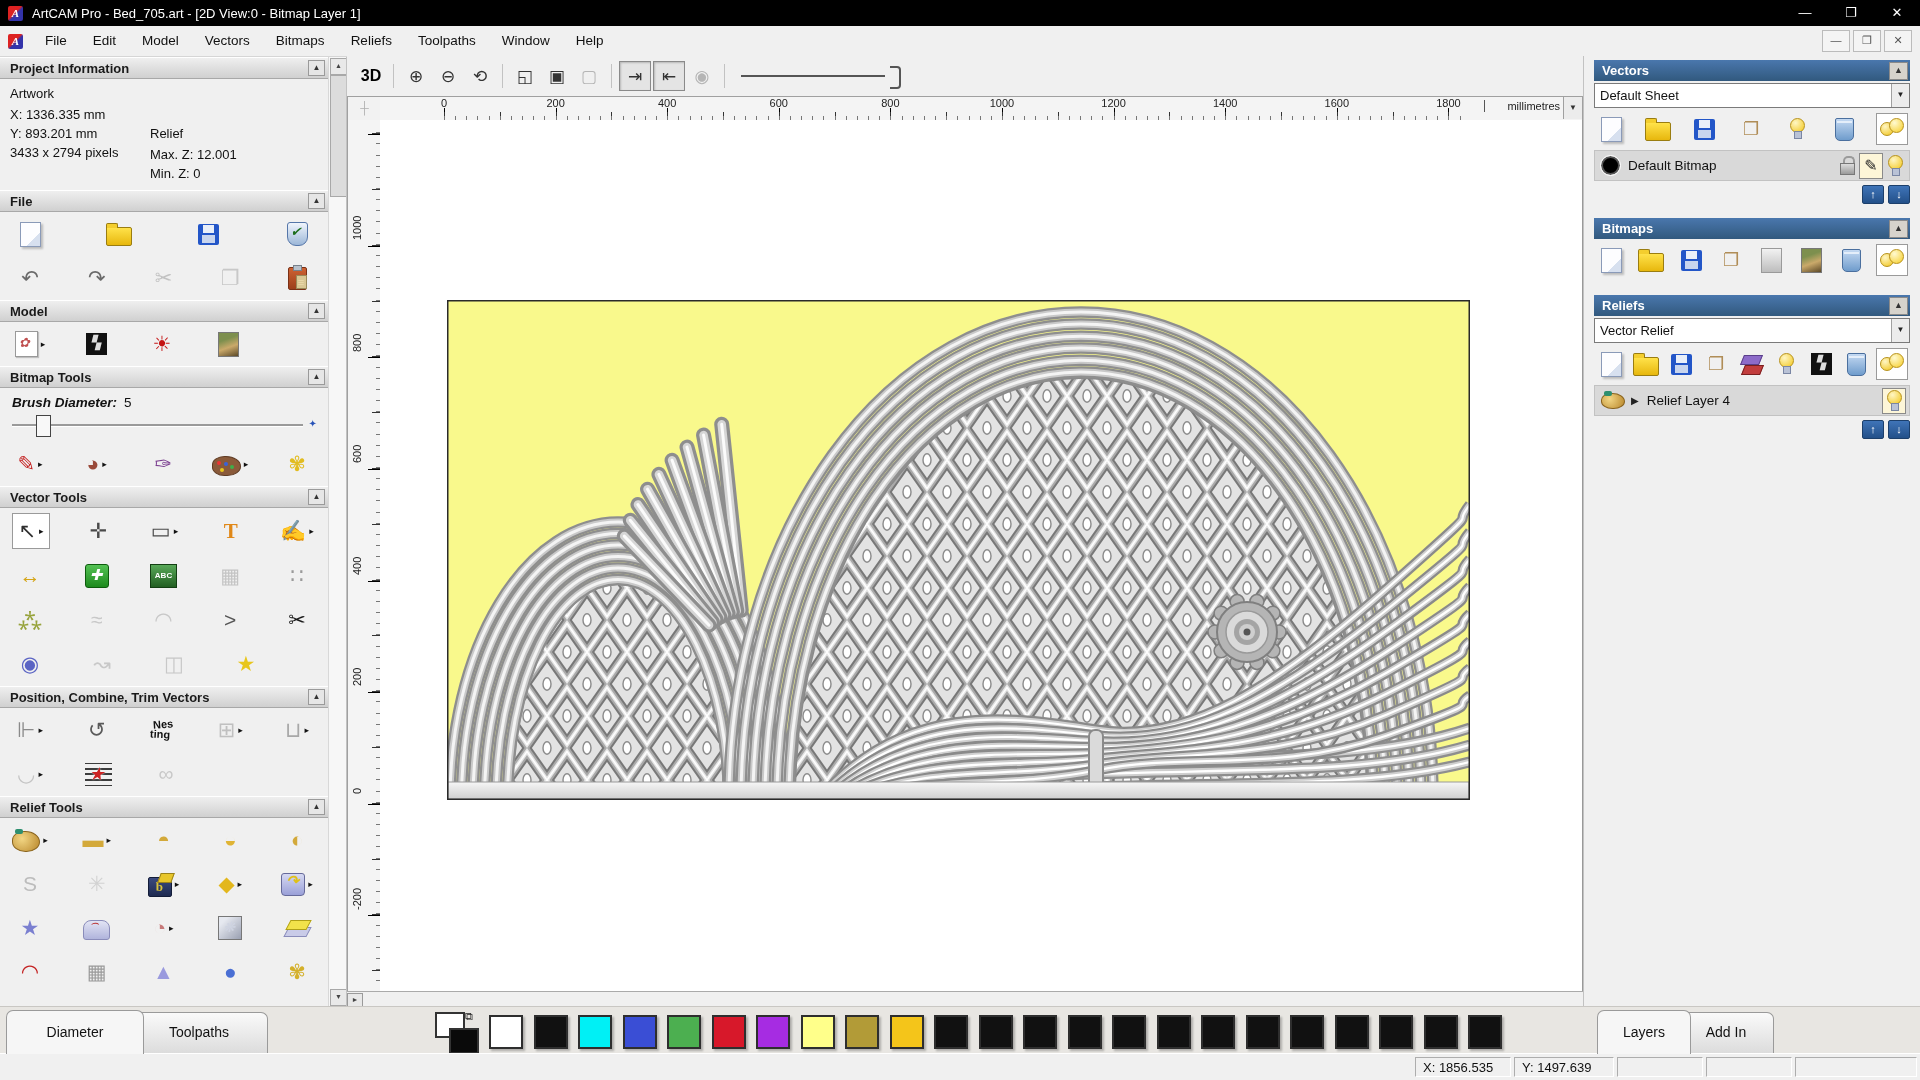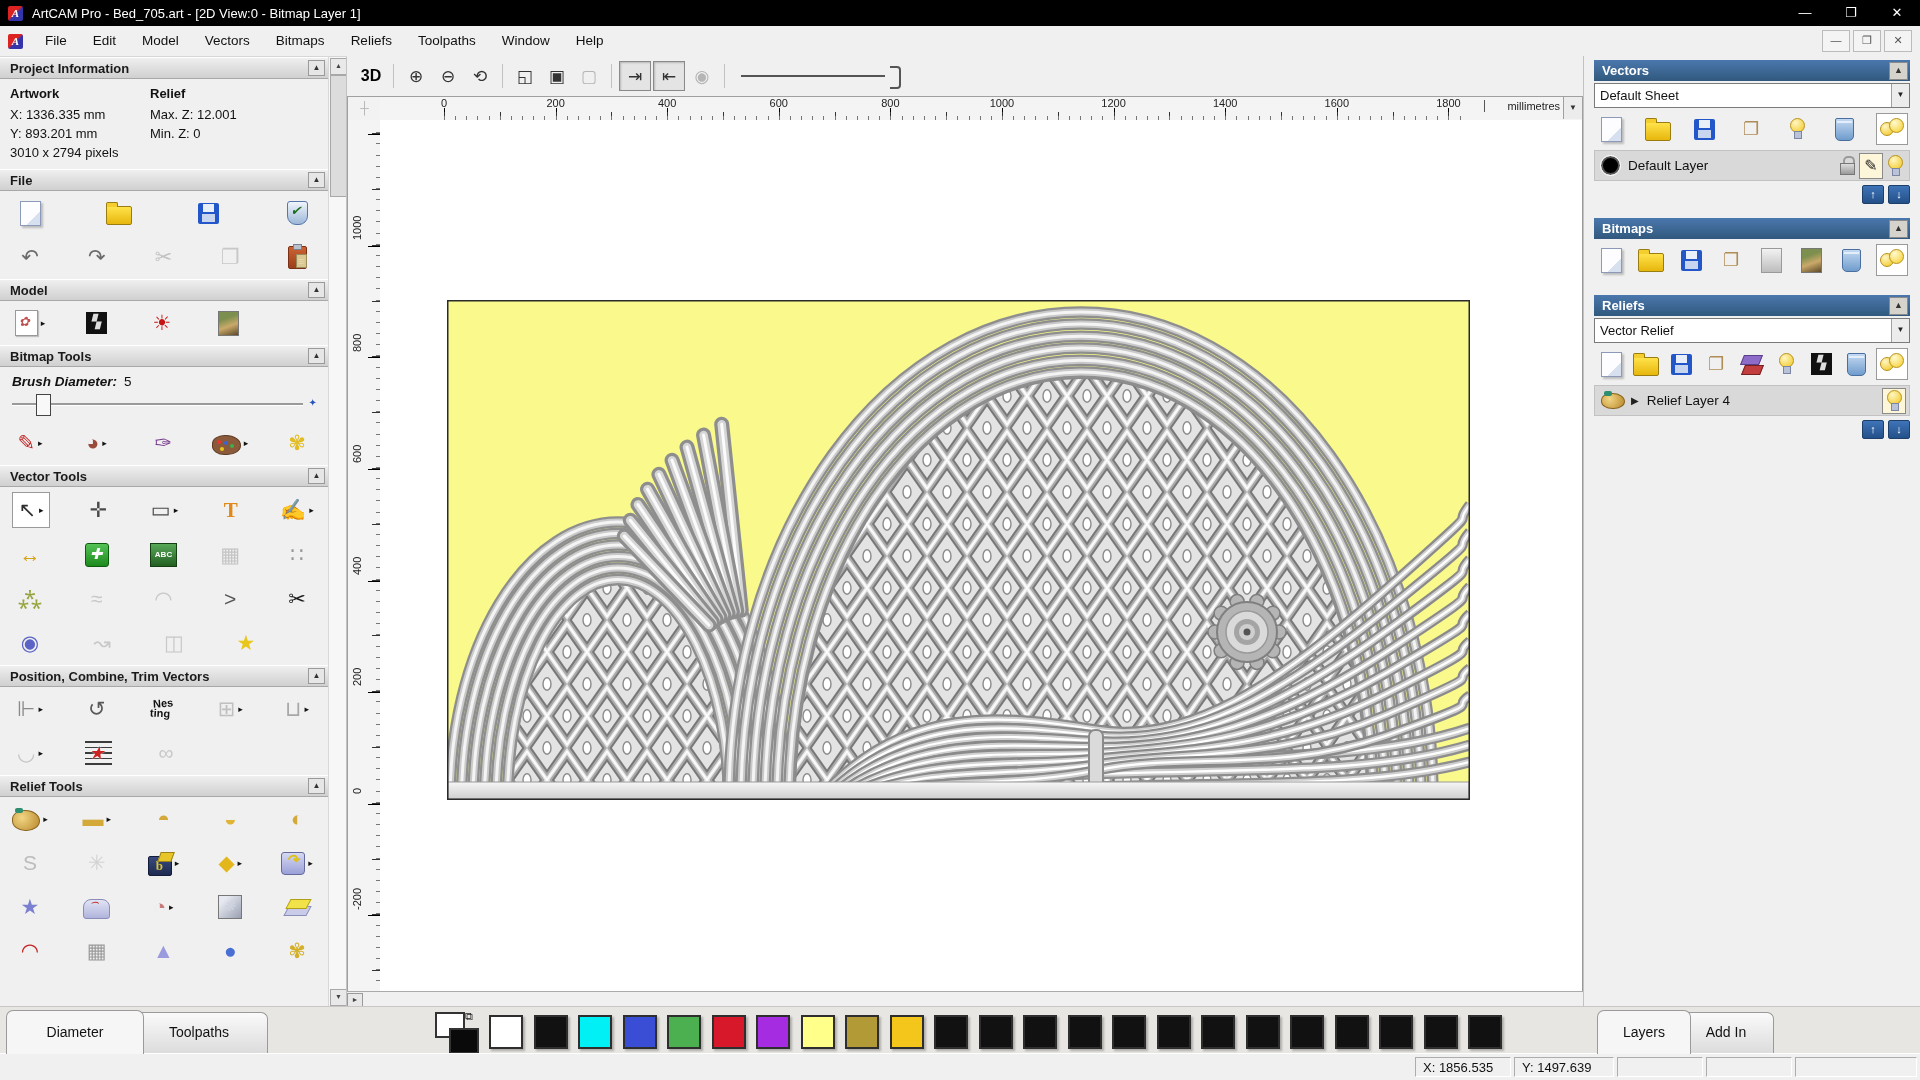--- a/index.html
+++ b/index.html
@@ -89,22 +89,22 @@
   .ic-lock{width:15px;height:19px;}
   .ic-lock::before{content:'';position:absolute;top:0;left:3px;width:8px;height:8px;border:2px solid #9a9a9a;border-bottom:none;border-radius:5px 5px 0 0;}
   .ic-lock::after{content:'';position:absolute;bottom:0;left:0;width:13px;height:10px;background:linear-gradient(#dcdcdc,#9a9a9a);border:1px solid #777;}
   
   #left-panel{position:absolute;left:0;top:57px;width:346px;bottom:73px;background:#f0f0f0;border-right:1px solid #c2c2c2;overflow:hidden;}
   #lp-content{position:absolute;left:0;top:0;right:17px;bottom:0;overflow:hidden;}
   #lp-scroll{position:absolute;right:0;top:0;width:17px;bottom:0;background:#f7f7f7;border-left:1px solid #d8d8d8;}
   .sb-btn{position:absolute;left:1px;width:15px;height:15px;background:#e9e9e9;border:1px solid #a8a8a8;font-size:7px;color:#444;text-align:center;line-height:14px;}
   #lp-thumb{position:absolute;left:1px;top:18px;width:15px;height:120px;background:#dcdcdc;border:1px solid #a8a8a8;}
   #proj-info{padding:5px 10px 7px;font-size:13px;color:#111;display:flex;}
-  #proj-info .col1{width:140px;}  #proj-info .col2{flex:1;}
-  #proj-info .hd{font-weight:bold;margin-bottom:2px;}
+  #proj-info .col1{width:140px;}  #proj-info .col2{flex:1;margin-top:40px;}
+  #proj-info .hd{font-weight:normal;margin-bottom:2px;}
   #proj-info div{line-height:19px;}
   .brush-row{display:flex;align-items:center;padding:7px 12px 0;font-size:13.5px;color:#111;}
   .brush-row .lbl{font-style:italic;font-weight:bold;}
   .brush-row .val{margin-left:7px;}
   .slider-row{position:relative;height:26px;margin:2px 12px 4px;}
   .slider-row .track{position:absolute;left:0;right:14px;top:12px;height:2px;background:#9a9a9a;border-bottom:1px solid #fff;}
   .slider-row .handle{position:absolute;left:24px;top:3px;width:13px;height:20px;background:#f8f8f8;border:1px solid #444;}
   .slider-row .dia{position:absolute;right:0;top:6px;font-size:10px;color:#2853b8;}
   
   #canvas-area{position:absolute;left:347px;top:56px;right:337px;bottom:73px;background:#f0f0f0;}
@@ -212,21 +212,21 @@
   <div id="lp-content">
     <div class="sec-header">
       <span>Project Information</span>
       <span class="collapse">▲</span>
     </div>
     <div id="proj-info">
       <div class="col1">
         <div class="hd">Artwork</div>
         <div>X: 1336.335 mm</div>
         <div>Y: 893.201 mm</div>
-        <div>3010 x 2794 pixels</div>
+        <div>3433 x 2794 pixels</div>
       </div>
       <div class="col2">
         <div class="hd">Relief</div>
         <div>Max. Z: 12.001</div>
         <div>Min. Z: 0</div>
       </div>
     </div>
 
     <div class="sec-header">
       <span>File</span>
@@ -754,21 +754,21 @@
         </span>
         <span class="tool">
           <i class="ic ic-trash"></i>
         </span>
         <span class="tool active">
           <i class="ic ic-bulbs"></i>
         </span>
       </div>
     <div class="layer-row">
       <span class="dot"></span>
-      <span class="nm">Default Layer</span>
+      <span class="nm">Default Bitmap</span>
       <span class="lr-btn">
           <i class="ic ic-lock"></i>
         </span>
       <span class="lr-btn active">
           <i class="g" style="font-size:16px;color:#222;font-style:normal">✎</i>
         </span>
       <span class="lr-btn">
           <i class="ic ic-bulb"></i>
         </span>
     </div>

